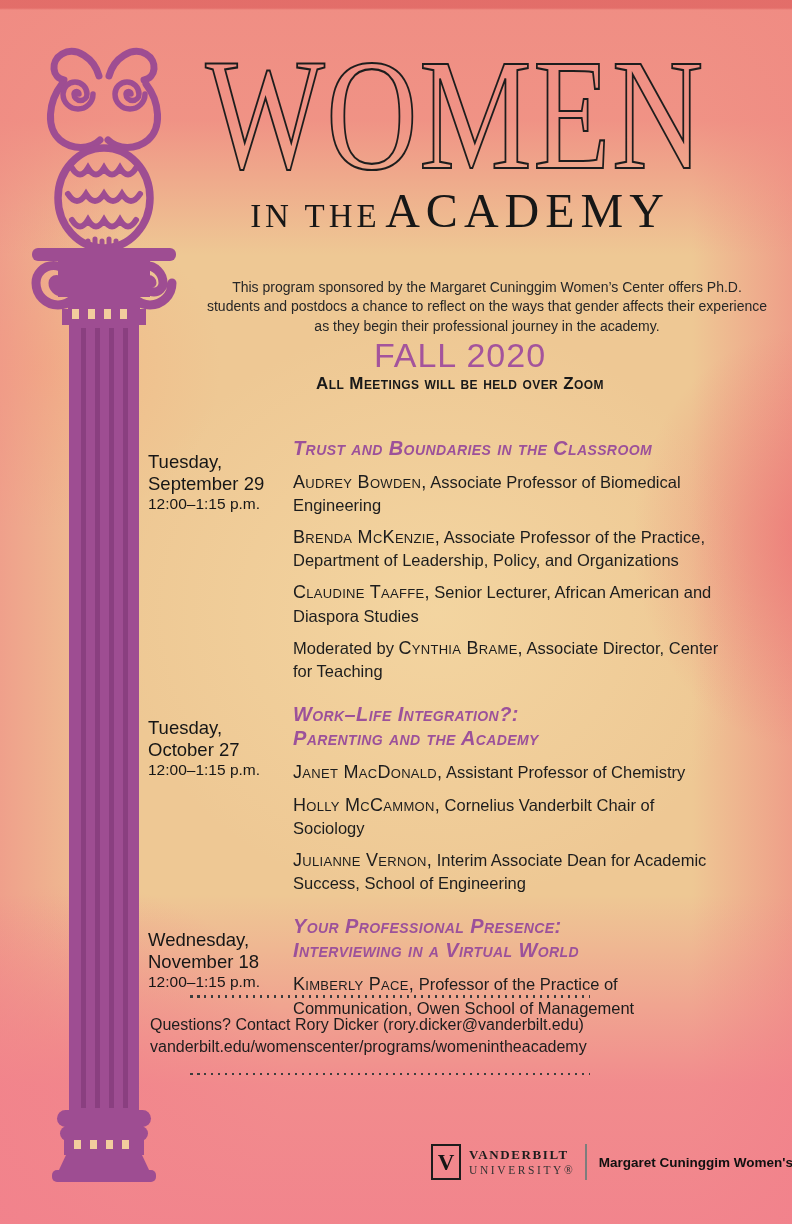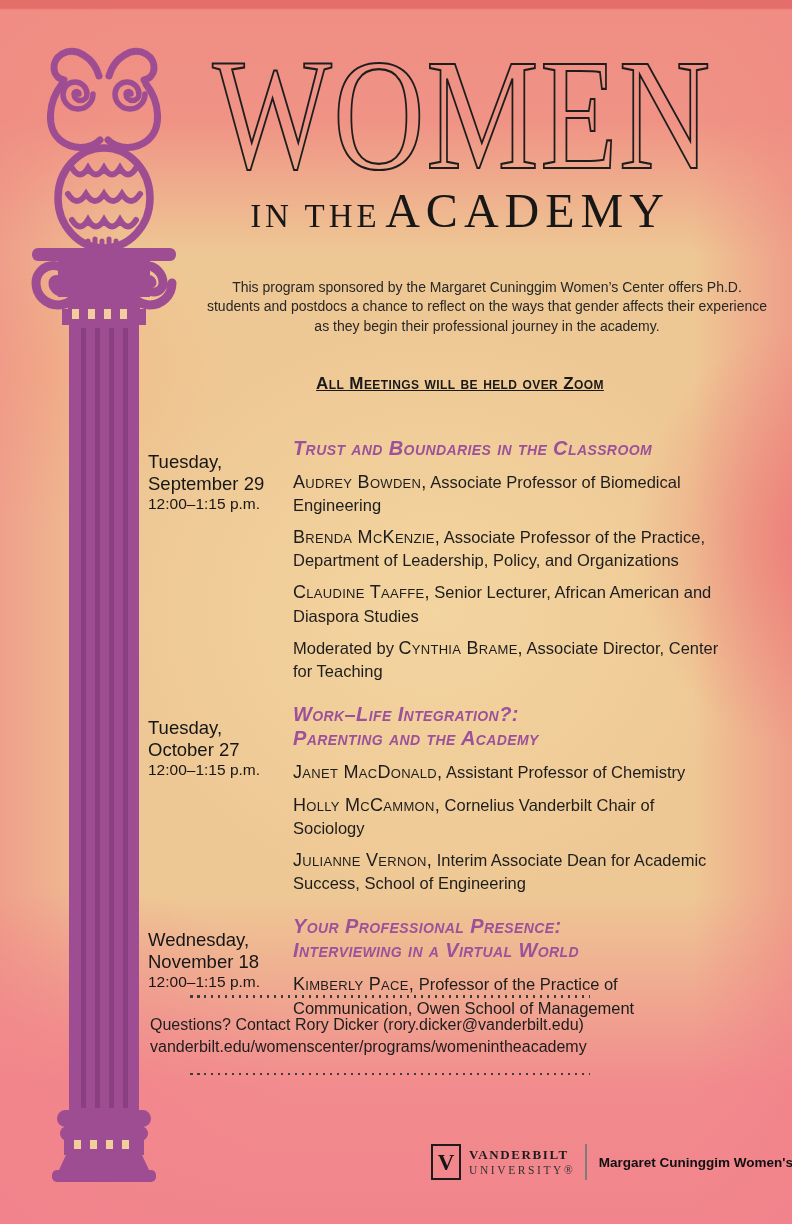--- a/index.html
+++ b/index.html
@@ -13,37 +13,37 @@
       linear-gradient(180deg, rgba(240,139,131,0.96) 0px, rgba(240,139,131,0.88) 120px, rgba(240,139,131,0) 255px),
       linear-gradient(0deg, rgba(242,129,140,0.95) 0px, rgba(242,129,140,0.85) 140px, rgba(242,129,140,0) 330px),
       linear-gradient(90deg, rgba(240,133,133,0.6) 0px, rgba(240,133,133,0) 120px),
       linear-gradient(270deg, rgba(239,125,128,0.55) 0px, rgba(239,125,128,0) 100px),
       radial-gradient(ellipse 300px 260px at 10% 87%, rgba(241,124,136,0.5), rgba(241,124,136,0) 70%),
       radial-gradient(ellipse 260px 230px at 5% 30%, rgba(244,168,122,0.45), rgba(244,168,122,0) 70%),
       radial-gradient(ellipse 430px 390px at 55% 50%, rgba(247,223,170,0.55), rgba(247,223,170,0) 75%);
   }
   .owl-column { position:absolute; left:2px; top:2px; }
 
-  .title-block { position:absolute; top:40px; left:150px; width:620px; text-align:center; }
+  .title-block { position:absolute; top:40px; left:143px; width:620px; text-align:center; }
   .poster-title {
     margin:0; font-family:"Liberation Serif", serif; font-weight:400;
     font-size:158px; line-height:0.95; letter-spacing:2px;
     color:transparent; -webkit-text-stroke:2.2px #1d1d1d;
     display:inline-block; transform:scaleX(0.8); transform-origin:50% 0; white-space:nowrap;
   }
   .subtitle { position:absolute; top:183px; left:150px; width:620px; text-align:center; white-space:nowrap; }
   .sub-small { font-family:"Liberation Serif", serif; font-size:33px; letter-spacing:4px; color:#171717; }
   .sub-large { font-family:"Liberation Serif", serif; font-size:48px; letter-spacing:6px; color:#171717; }
 
   .intro { position:absolute; top:262px; left:190px; width:562px; margin:16px; text-align:center;
            font-size:14px; line-height:1.38; color:#272727; }
   .semester { position:absolute; top:336px; left:150px; width:620px; margin:0; text-align:center;
               font-size:34px; font-weight:400; letter-spacing:1px; color:#a4549c; }
   .meeting-note { position:absolute; top:374px; left:150px; width:620px; margin:0; text-align:center;
-                  font-variant:small-caps; font-weight:700; font-size:17px; letter-spacing:0.4px; color:#191919;text-decoration:underline; }
+                  font-variant:small-caps; font-weight:700; font-size:17px; letter-spacing:0.4px; color:#191919; }
 
   .sessions { position:absolute; top:436px; left:148px; width:582px; }
   .session { display:grid; grid-template-columns:145px 1fr; margin-bottom:11px; }
   .session-date { font-size:18.5px; line-height:1.18; color:#161616;margin-top:15px; }
   .session-time { font-size:15.5px; }
   .session-title { margin:0 0 10px; color:#9c519a; font-variant:small-caps; font-weight:700;
                    font-size:20px; line-height:1.2; letter-spacing:0.4px; }
   .session-title span { display:block;font-style:italic; }
   .speaker { margin:0 0 9px; font-size:16.5px; line-height:1.34; color:#1d1d1d; }
   .sp-name { font-variant:small-caps; font-weight:400; font-size:18px; letter-spacing:0.3px; }
@@ -119,20 +119,21 @@
 
   <div class="title-block">
     <h1 class="poster-title">WOMEN</h1>
   </div>
   <div class="subtitle">
     <span class="sub-small">IN THE</span>
     <span class="sub-large">ACADEMY</span>
   </div>
 
   <p class="intro">This program sponsored by the Margaret Cuninggim Women’s Center offers Ph.D. students and postdocs a chance to reflect on the ways that gender affects their experience as they begin their professional journey in the academy.</p>
+  <p class="semester">FALL 2020</p>
   <p class="meeting-note">All Meetings will be held over Zoom</p>
 
   <div class="sessions">
 
     <div class="session">
       <div class="session-date">
         <div>Tuesday,</div>
         <div>September 29</div>
         <div class="session-time">12:00–1:15 p.m.</div>
       </div>

